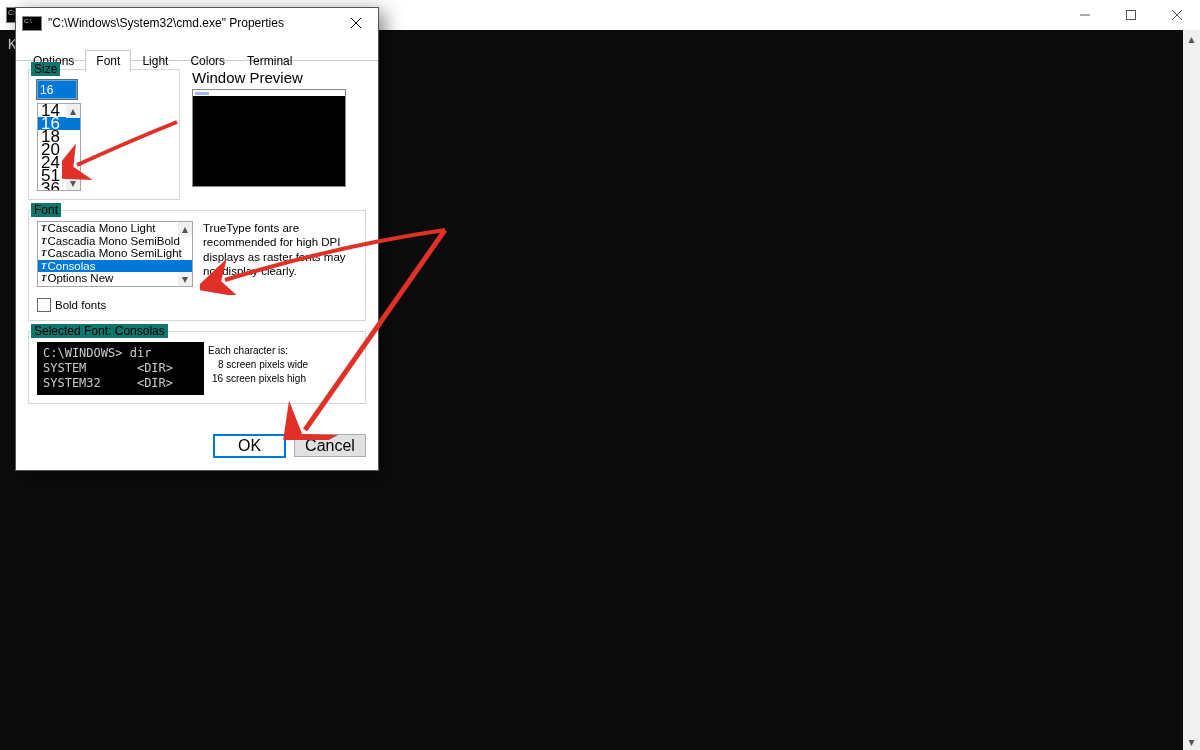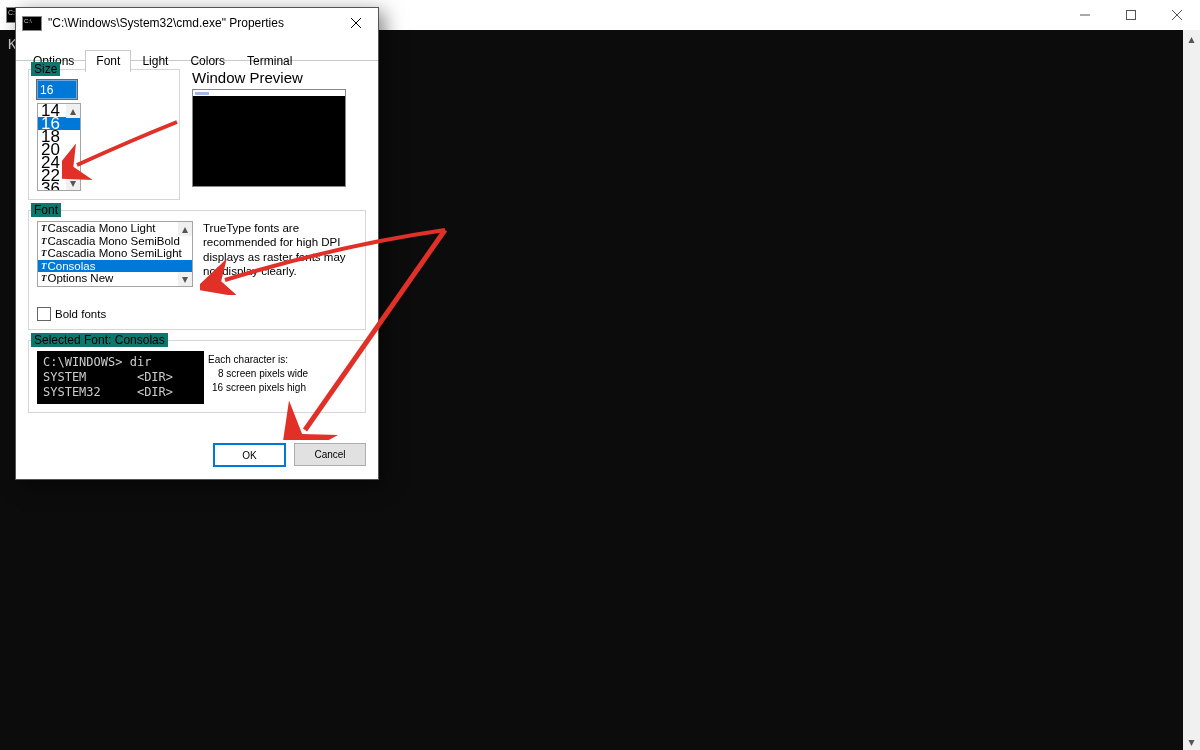--- a/index.html
+++ b/index.html
@@ -40,27 +40,27 @@
 .preview::before{content:"";position:absolute;top:0;left:0;right:0;height:6px;background:#fff}
 .preview::after{content:"";position:absolute;top:2px;left:2px;width:14px;height:3px;background:#a0b8e8}
 .fontgrp{display:flex;gap:10px}
 .font-list{width:154px;height:64px;border:1px solid #a4a4a4;overflow:hidden;position:relative}
 .font-list .fopt{padding:0 3px;font-size:11.5px;line-height:12.5px;display:flex;align-items:center;gap:2px;white-space:nowrap}
 .font-list .fopt.sel{background:#0078d7;color:#fff}
 .tt{font-family:serif;font-size:9px;font-weight:bold;font-style:italic;letter-spacing:-1px}
 .font-list .sbtn{position:absolute;right:0;width:14px;height:14px;background:#f0f0f0;display:flex;align-items:center;justify-content:center;color:#555}
 .font-list .sbtn.top{top:0}.font-list .sbtn.bot{bottom:0}
 .fontnote{font-size:11.5px;line-height:1.25;flex:1}
-.bold-row{display:flex;align-items:center;gap:4px;margin-top:20px;font-size:11.5px}
+.bold-row{display:flex;align-items:center;gap:4px;margin-top:11px;font-size:11.5px}
 .bold-row .cb{width:12px;height:12px;border:1px solid #666}
 .selgrp{display:flex;gap:4px}
 .sample{width:155px;background:#000;color:#ccc;font-family:Consolas,monospace;font-size:12px;line-height:1.25;padding:4px 6px;white-space:pre}
 .charinfo{font-size:10px;line-height:1.4;padding-top:2px}
 .dlg-btns{display:flex;justify-content:flex-end;gap:8px;padding:8px 12px 12px}
-.btn{width:70px;height:21px;font-size:10px;display:flex;align-items:center;justify-content:center;background:#e1e1e1;border:1px solid #adadad}
+.btn{width:70px;height:21px;font-size:16px;display:flex;align-items:center;justify-content:center;background:#e1e1e1;border:1px solid #adadad}
 .btn.primary{border:2px solid #0078d7;background:#fff;width:69px;height:20px}
 
 svg.arrow{position:absolute;pointer-events:none}
 </style>
 </head>
 <body>
 
 <div class="parent-titlebar">
   <div class="icn"></div>
   <div class="ctrls">
@@ -111,21 +111,21 @@
       <div class="group" style="width:134px">
         <div class="legend">Size</div>
         <input class="size-input" value="16" style="">
         <div class="size-list">
           <div class="sbtn top">▴</div>
           <div class="opt">14</div>
           <div class="opt sel">16</div>
           <div class="opt">18</div>
           <div class="opt">20</div>
           <div class="opt">24</div>
-          <div class="opt">22</div>
+          <div class="opt">51</div>
           <div class="opt">36</div>
           <div class="sbtn bot">▾</div>
         </div>
       </div>
       <div class="col" style="flex:1">
         <div style="font-size:15px;margin-bottom:1px">Window Preview</div>
         <div class="preview"></div>
       </div>
     </div>
 

